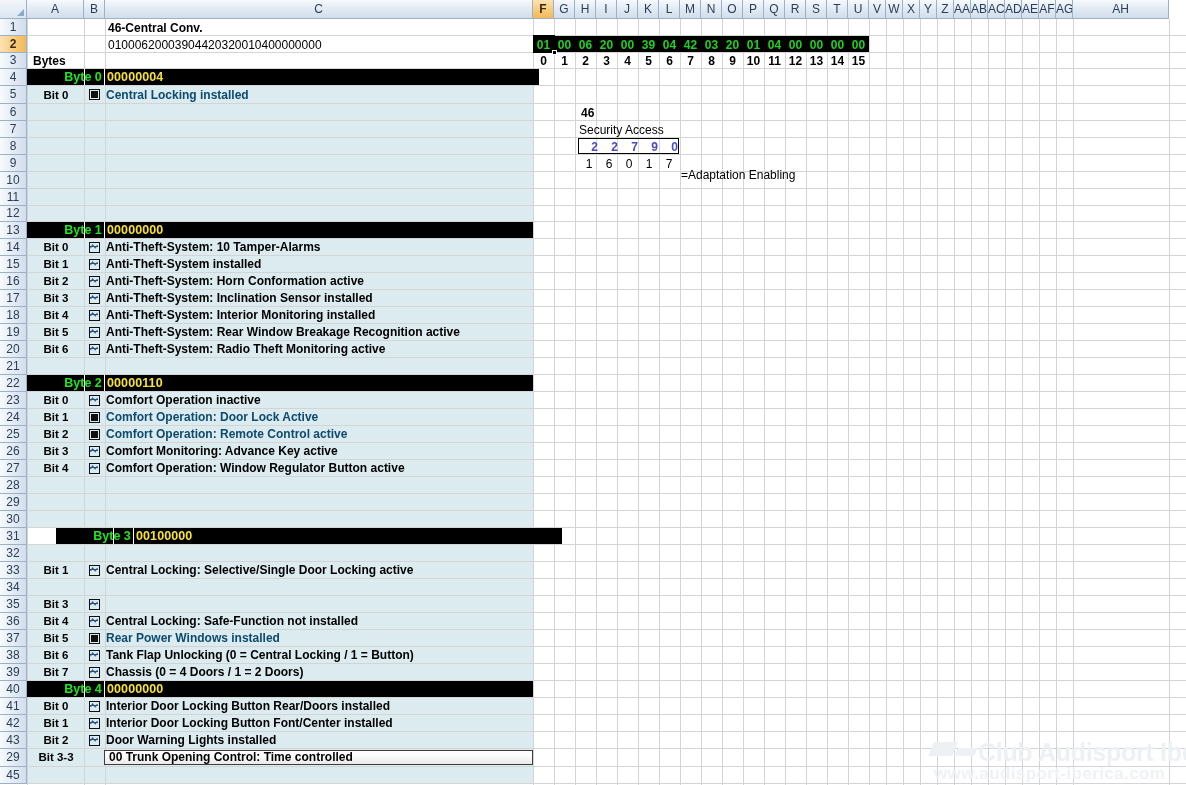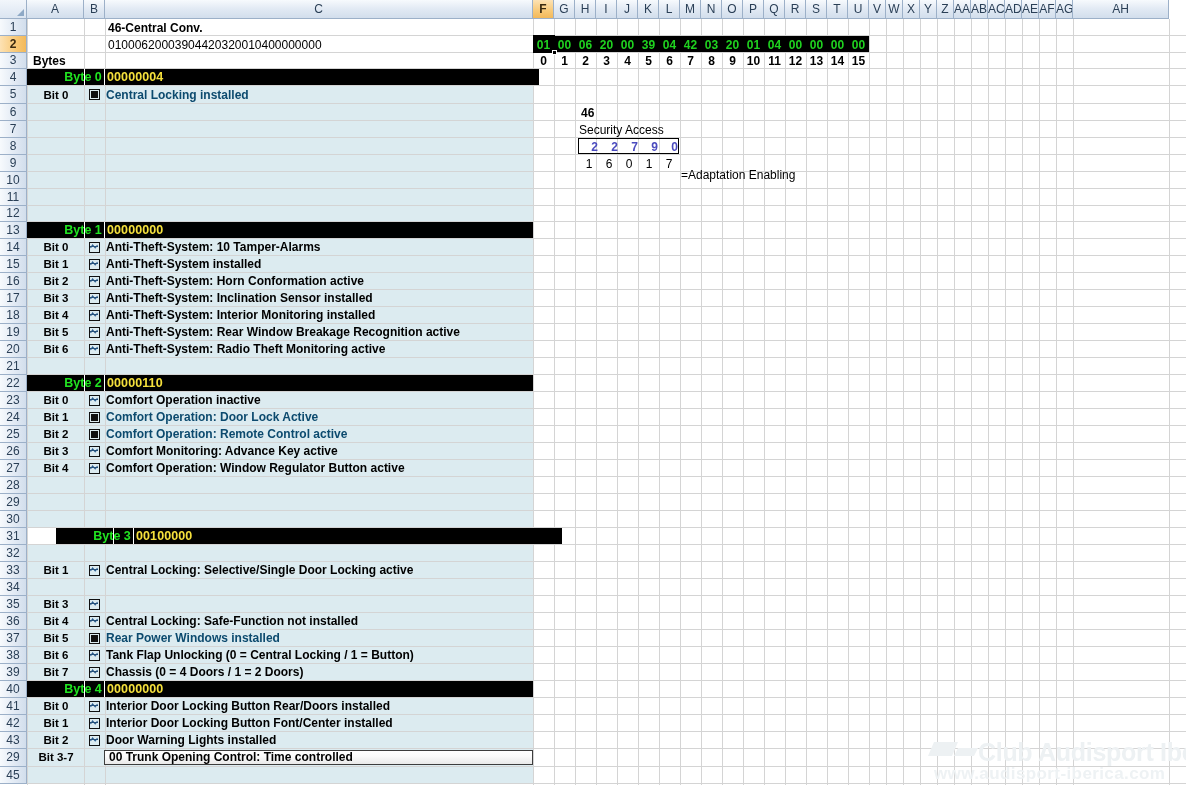--- a/index.html
+++ b/index.html
@@ -557,21 +557,21 @@
     <div class="bittext" style="left: 106px; top: 716px; height: 16px; line-height: 15px;">Interior Door Locking Button Font/Center installed</div>
     <div class="bitlabel" style="left: 28px; top: 733px; height: 16px; line-height: 15px;">Bit 2</div>
     <div class="cbx off" style="left: 89px; top: 735px;">
       <div class="zz">
         <svg width="8" height="5" viewBox="0 0 8 5">
           <polyline points="0.5,4 2.6,1 5.2,4 7.5,1" fill="none" stroke="#2b5c8e" stroke-width="1.1"></polyline>
         </svg>
       </div>
     </div>
     <div class="bittext" style="left: 106px; top: 733px; height: 16px; line-height: 15px;">Door Warning Lights installed</div>
-    <div class="bitlabel" style="left: 28px; top: 750px; height: 16px; line-height: 15px;">Bit 3-7</div>
+    <div class="bitlabel" style="left: 28px; top: 750px; height: 16px; line-height: 15px;">Bit 3-3</div>
     <div class="combo" style="left: 104px; top: 750px; width: 429px; height: 15px; line-height: 12px;">00 Trunk Opening Control: Time controlled</div>
     <div class="wm" style="left: 928px; top: 736px; width: 250px; height: 48px;">
       <div class="wm-logo" style="left: 0px; top: 4px; width: 52px; height: 22px;"><svg width="56" height="24" viewBox="0 0 56 24">
           <polygon points="6,2 30,2 24,16 0,16" fill="#edf1f3"></polygon>
           <polygon points="30,8 50,8 46,16 26,16" fill="#edf1f3"></polygon>
         </svg></div>
       <div class="wm-main" style="position: absolute; left: 50px; top: 2px;">Club Audisport Ibérica</div>
       <div class="wm-sub" style="position: absolute; left: 6px; top: 28px;">www.audisport-iberica.com</div>
     </div>
   </div>

